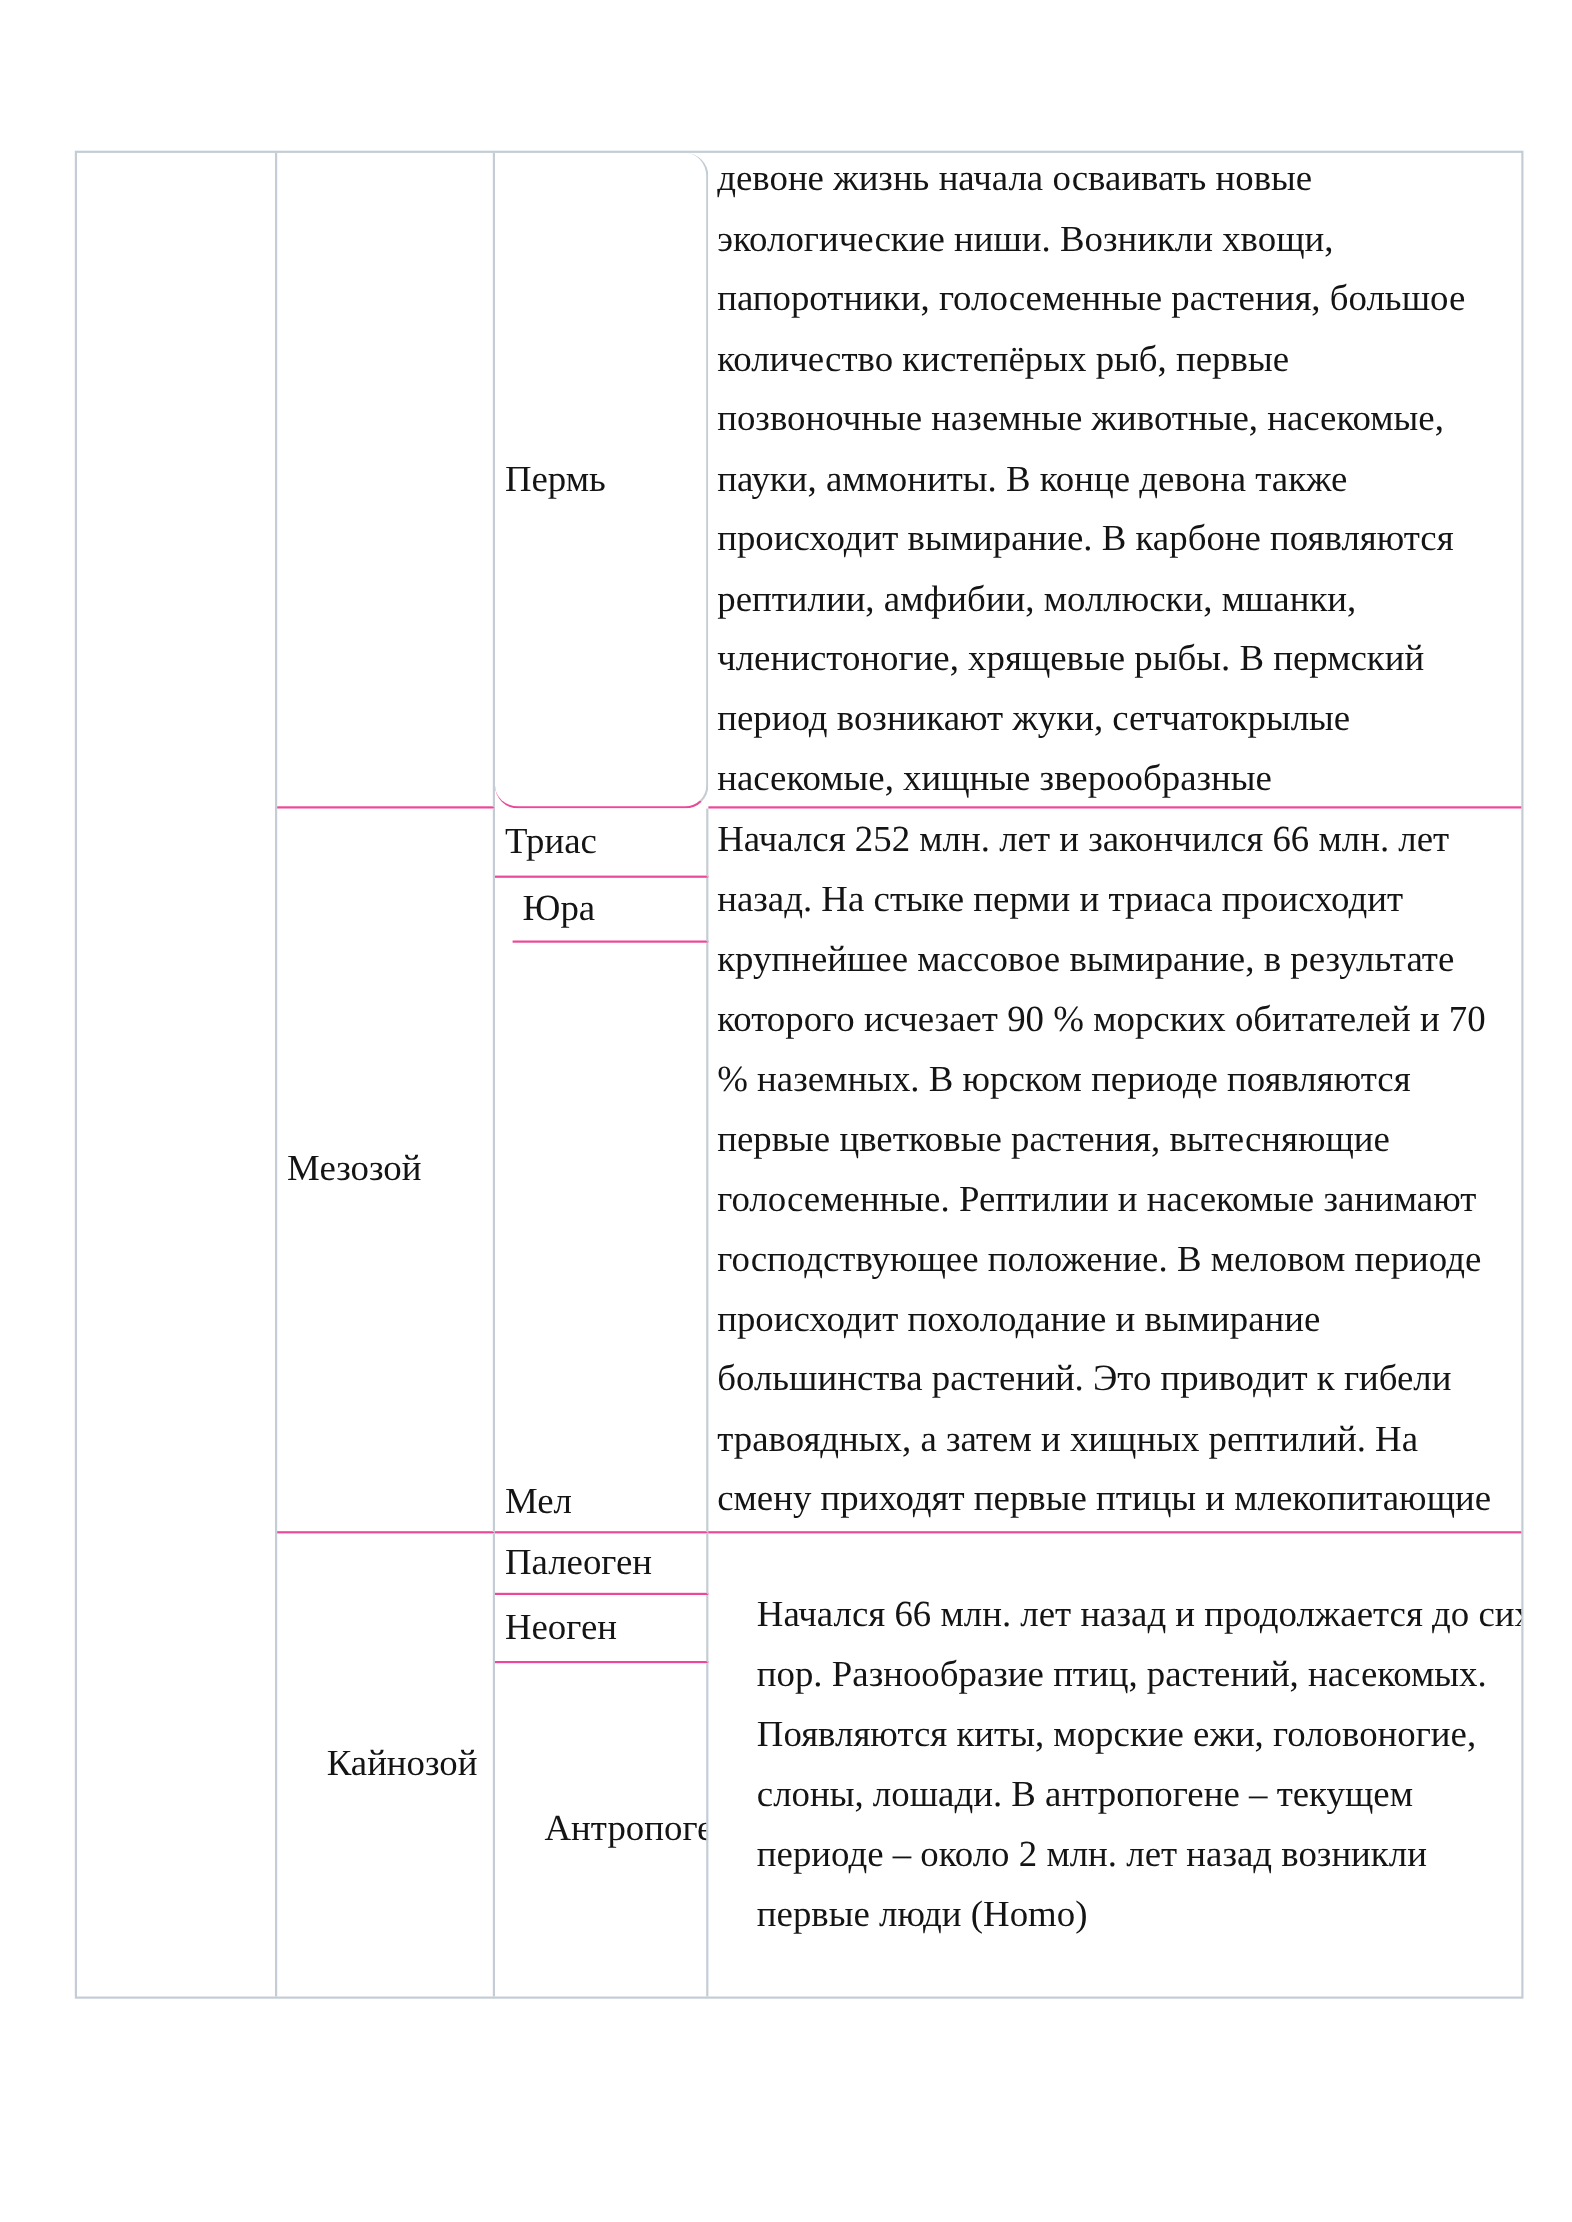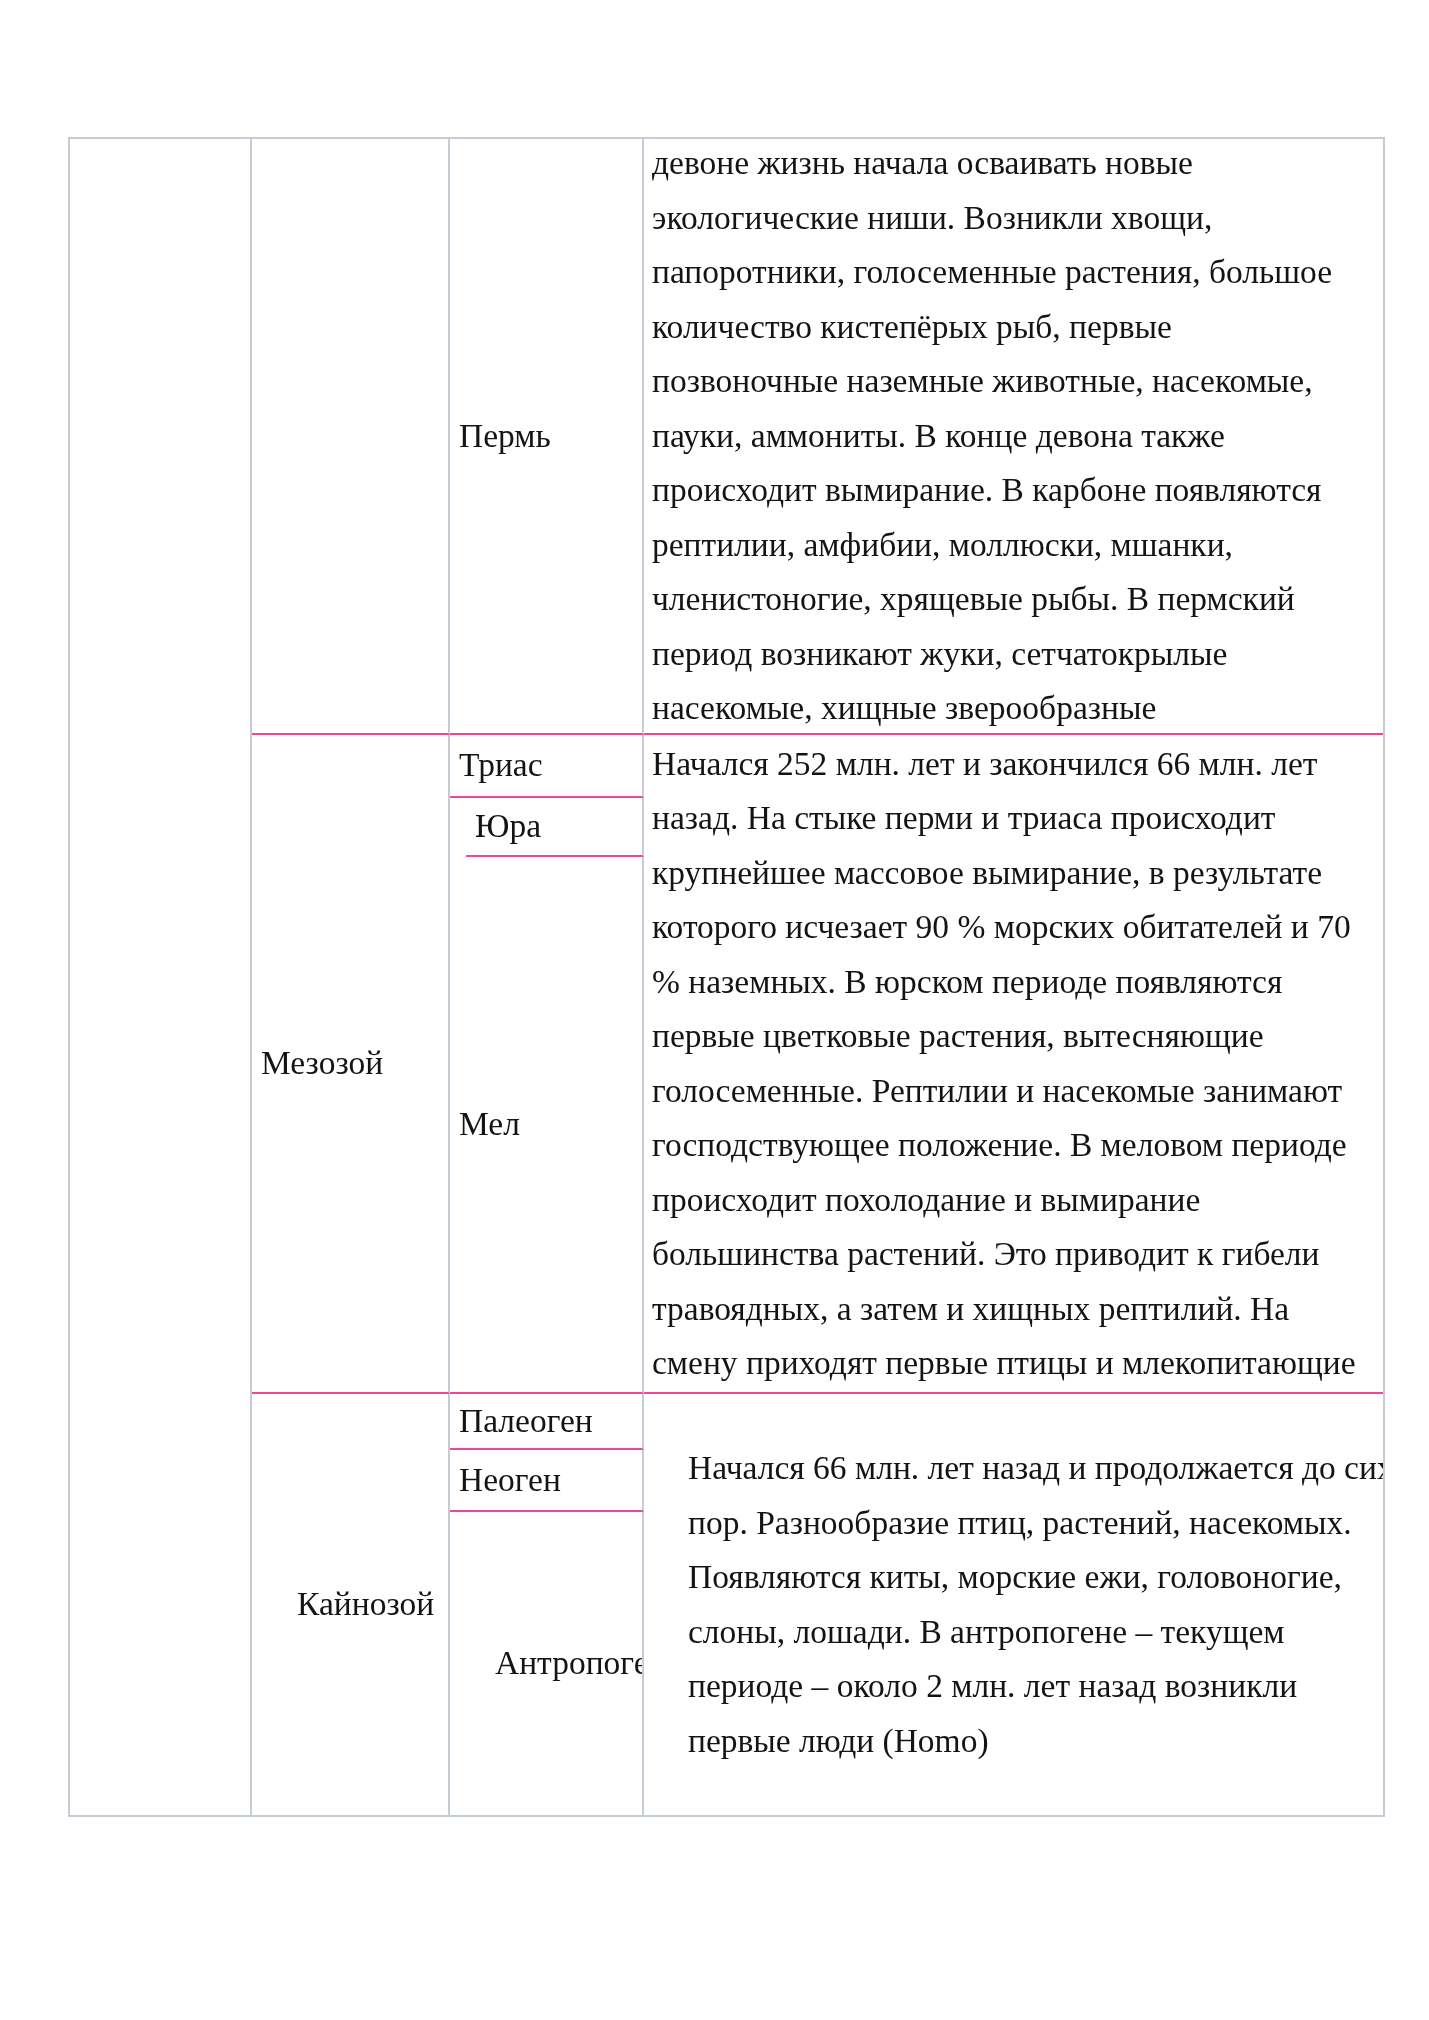--- a/index.html
+++ b/index.html
@@ -29,24 +29,24 @@
     overflow: hidden;
     font-size: 33.5px;
     line-height: 54.5px;
   }
   .no-r { border-right: none; }
   .no-b { border-bottom: none; margin-left: 36px; }
   .c1      { grid-area: 1 / 1 / 8 / 2; }
   .c2-top  { grid-area: 1 / 2 / 2 / 3; }
   .c2-meso { grid-area: 2 / 2 / 5 / 3; }
   .c2-ceno { grid-area: 5 / 2 / 8 / 3; }
-  .p1 { grid-area: 1 / 3 / 2 / 4; }
+  .p1 { grid-area: 1 / 3 / 2 / 4; border-radius: 21px; }
   .p2 { grid-area: 2 / 3 / 3 / 4; }
   .p3 { grid-area: 3 / 3 / 4 / 4; margin-left: 16px; }
-  .p4 { grid-area: 4 / 3 / 5 / 4; }
+  .p4 { grid-area: 4 / 3 / 5 / 4; align-items: flex-end; }
   .p5 { grid-area: 5 / 3 / 6 / 4; }
   .p6 { grid-area: 6 / 3 / 7 / 4; }
   .p7 { grid-area: 7 / 3 / 8 / 4; }
   .d1 { grid-area: 1 / 4 / 2 / 5; }
   .d2 { grid-area: 2 / 4 / 5 / 5; }
   .d3 { grid-area: 5 / 4 / 8 / 5; }
   .label-cell { padding-left: 9px; }
   .desc-cell  { padding-left: 8px; }
   .desc-text, .label-text { white-space: pre; }
 </style>

